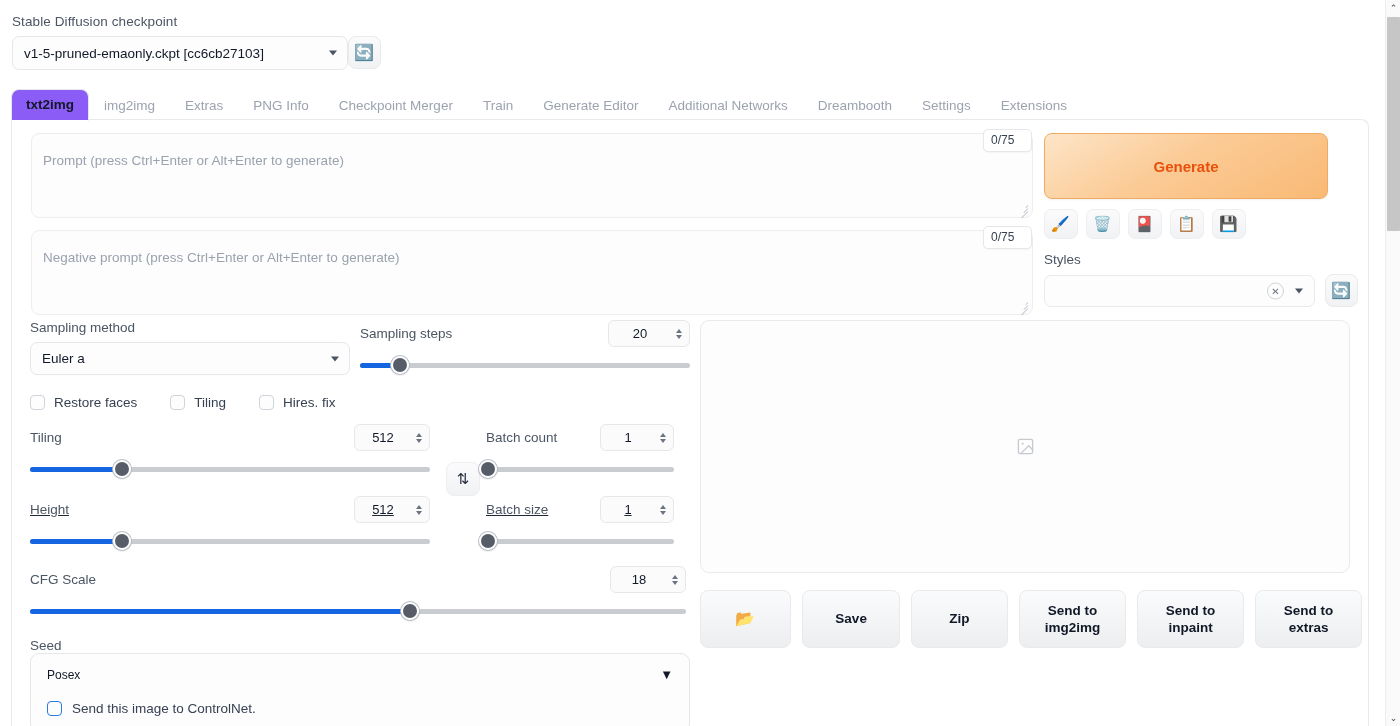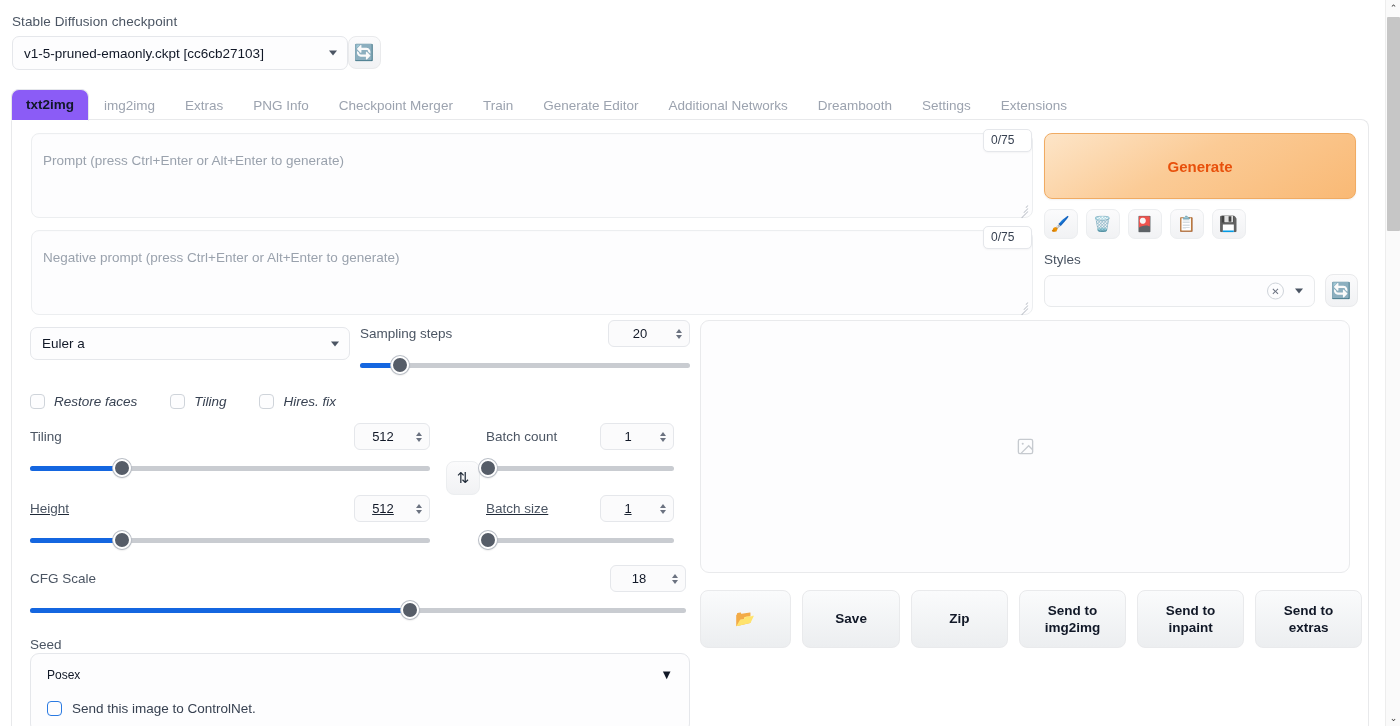--- a/index.html
+++ b/index.html
@@ -165,21 +165,21 @@
     padding: 3px 17px 4px 7px;
     z-index: 5;
     box-shadow: 0 1px 2px rgba(0,0,0,.04);
   }
   .tc1 { left: 952px; top: -4px; }
   .tc2 { left: 952px; top: 93px; }
 
   
   .gen-col { position: absolute; left: 1032px; top: 13px; width: 315px; }
   .generate-btn {
-    width: 312px;
+    width: 284px;
     height: 66px;
     border-radius: 8px;
     border: 1px solid #f0ab63;
     background: linear-gradient(150deg,#fde5c8 0%,#fbcb96 45%,#f9b975 100%);
     color: #e8500b;
     font-size: 15px;
     font-weight: bold;
     display: flex;
     align-items: center;
     justify-content: center;
@@ -319,21 +319,21 @@
     position: absolute;
     top: 0px;
     width: 18px; height: 18px;
     border-radius: 50%;
     background: #565d68;
     border: 2px solid #ffffff;
     box-shadow: 0 0 0 1px #b9bec6, 0 1px 2px rgba(0,0,0,.22);
     transform: translateX(-9px);
   }
 
-  .checkbox-row { display: flex; align-items: center; gap: 9px; margin-top: 20px; font-style: italic; }
+  .checkbox-row { display: flex; align-items: center; gap: 9px; margin-top: 20px; }
   .cbgroup { display: flex; align-items: center; gap: 9px; margin-right: 24px; }
   .cb {
     width: 15px; height: 15px;
     border: 1px solid #cfd4da;
     border-radius: 4px;
     background: #fdfdfe;
     cursor: pointer;
     flex: none;
   }
   .cb.blue { border-color: #2a7ae2; }
@@ -523,20 +523,21 @@
         <div class="icon-btn">
           <span>🔄</span>
         </div>
       </div>
     </div>
 
     <div class="settings">
 
       <div class="row-sampling">
         <div class="sm-col">
+          <div class="lbl">Sampling method</div>
           <div class="dropdown">
             <span>Euler a</span>
             <span class="caret"></span>
           </div>
         </div>
         <div style="width:330px;">
           <div style="display:flex;align-items:center;justify-content:space-between;">
             <span class="lbl">Sampling steps</span>
             <div class="number-box" style="width:82px;">
               <span>20</span>

